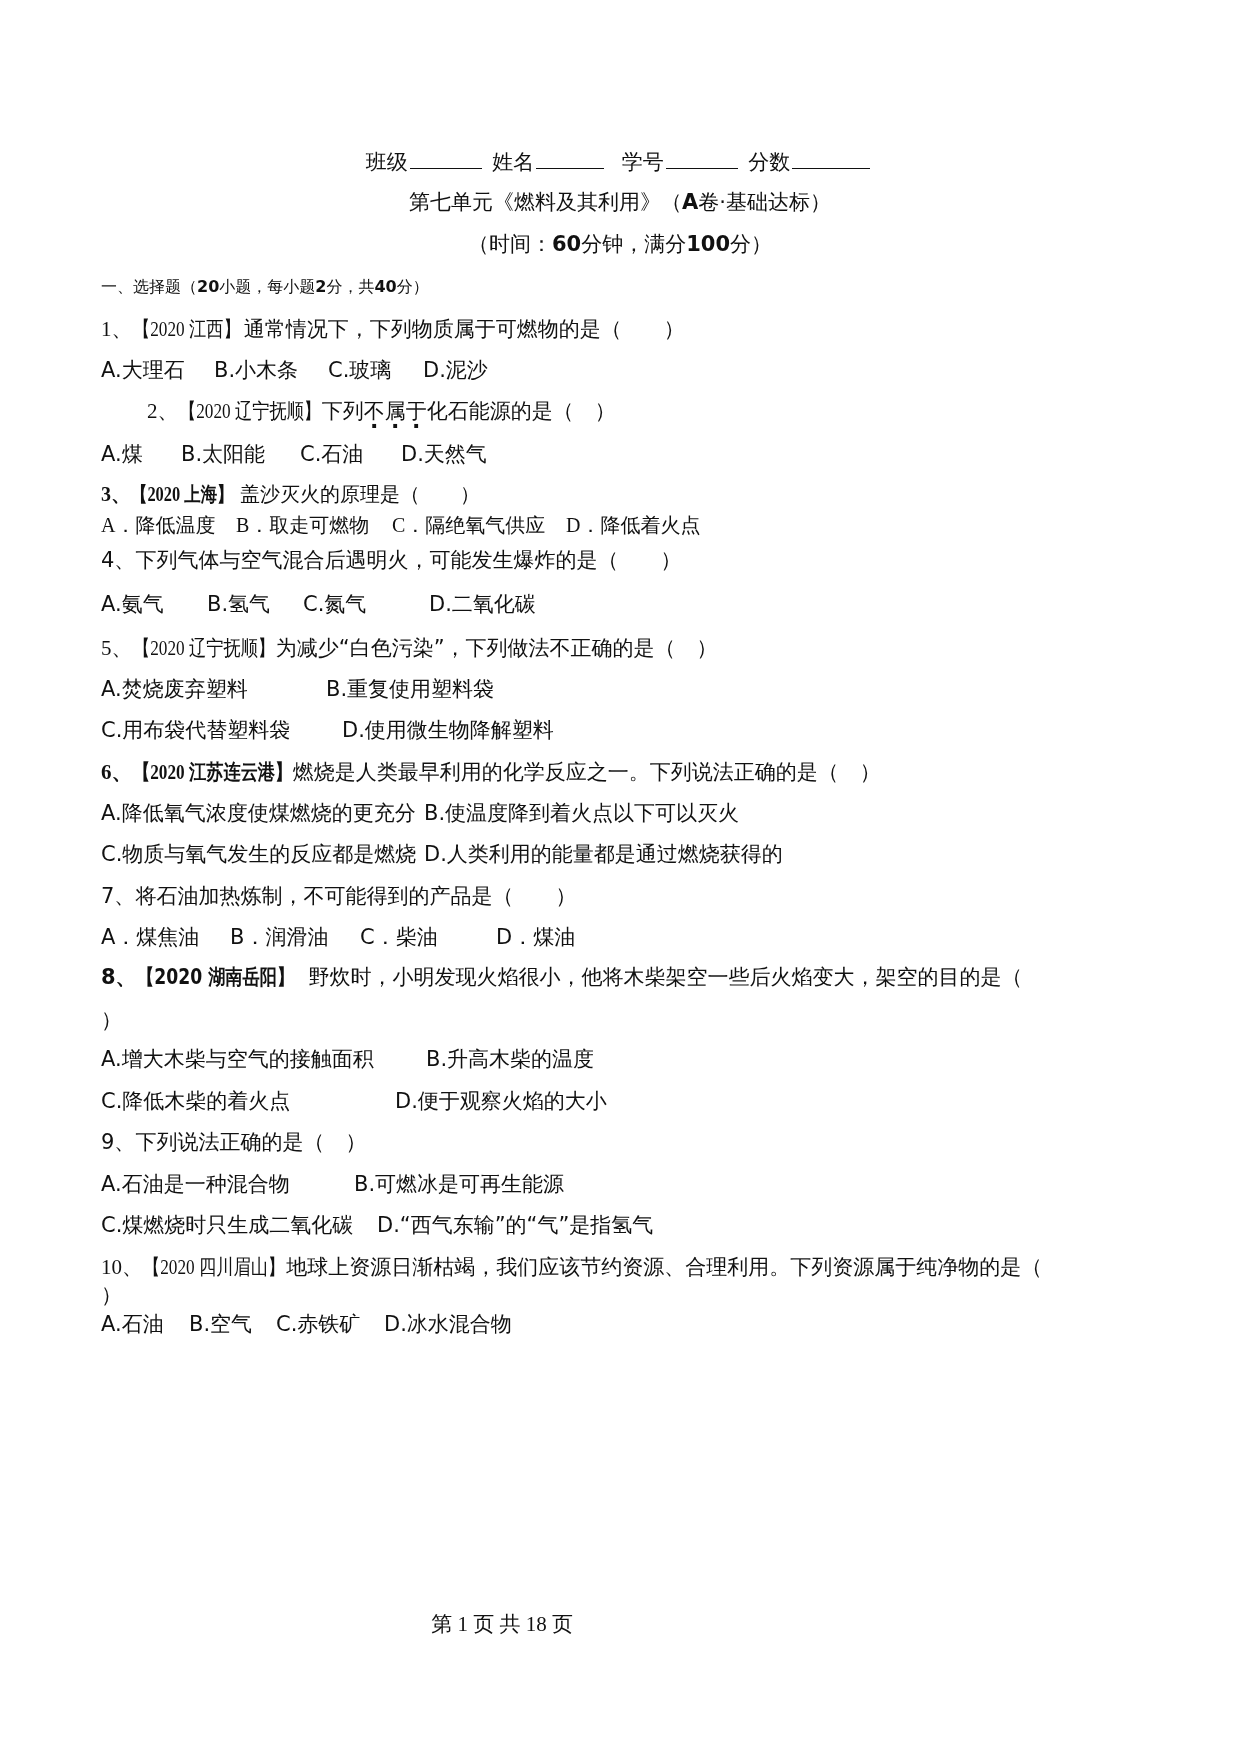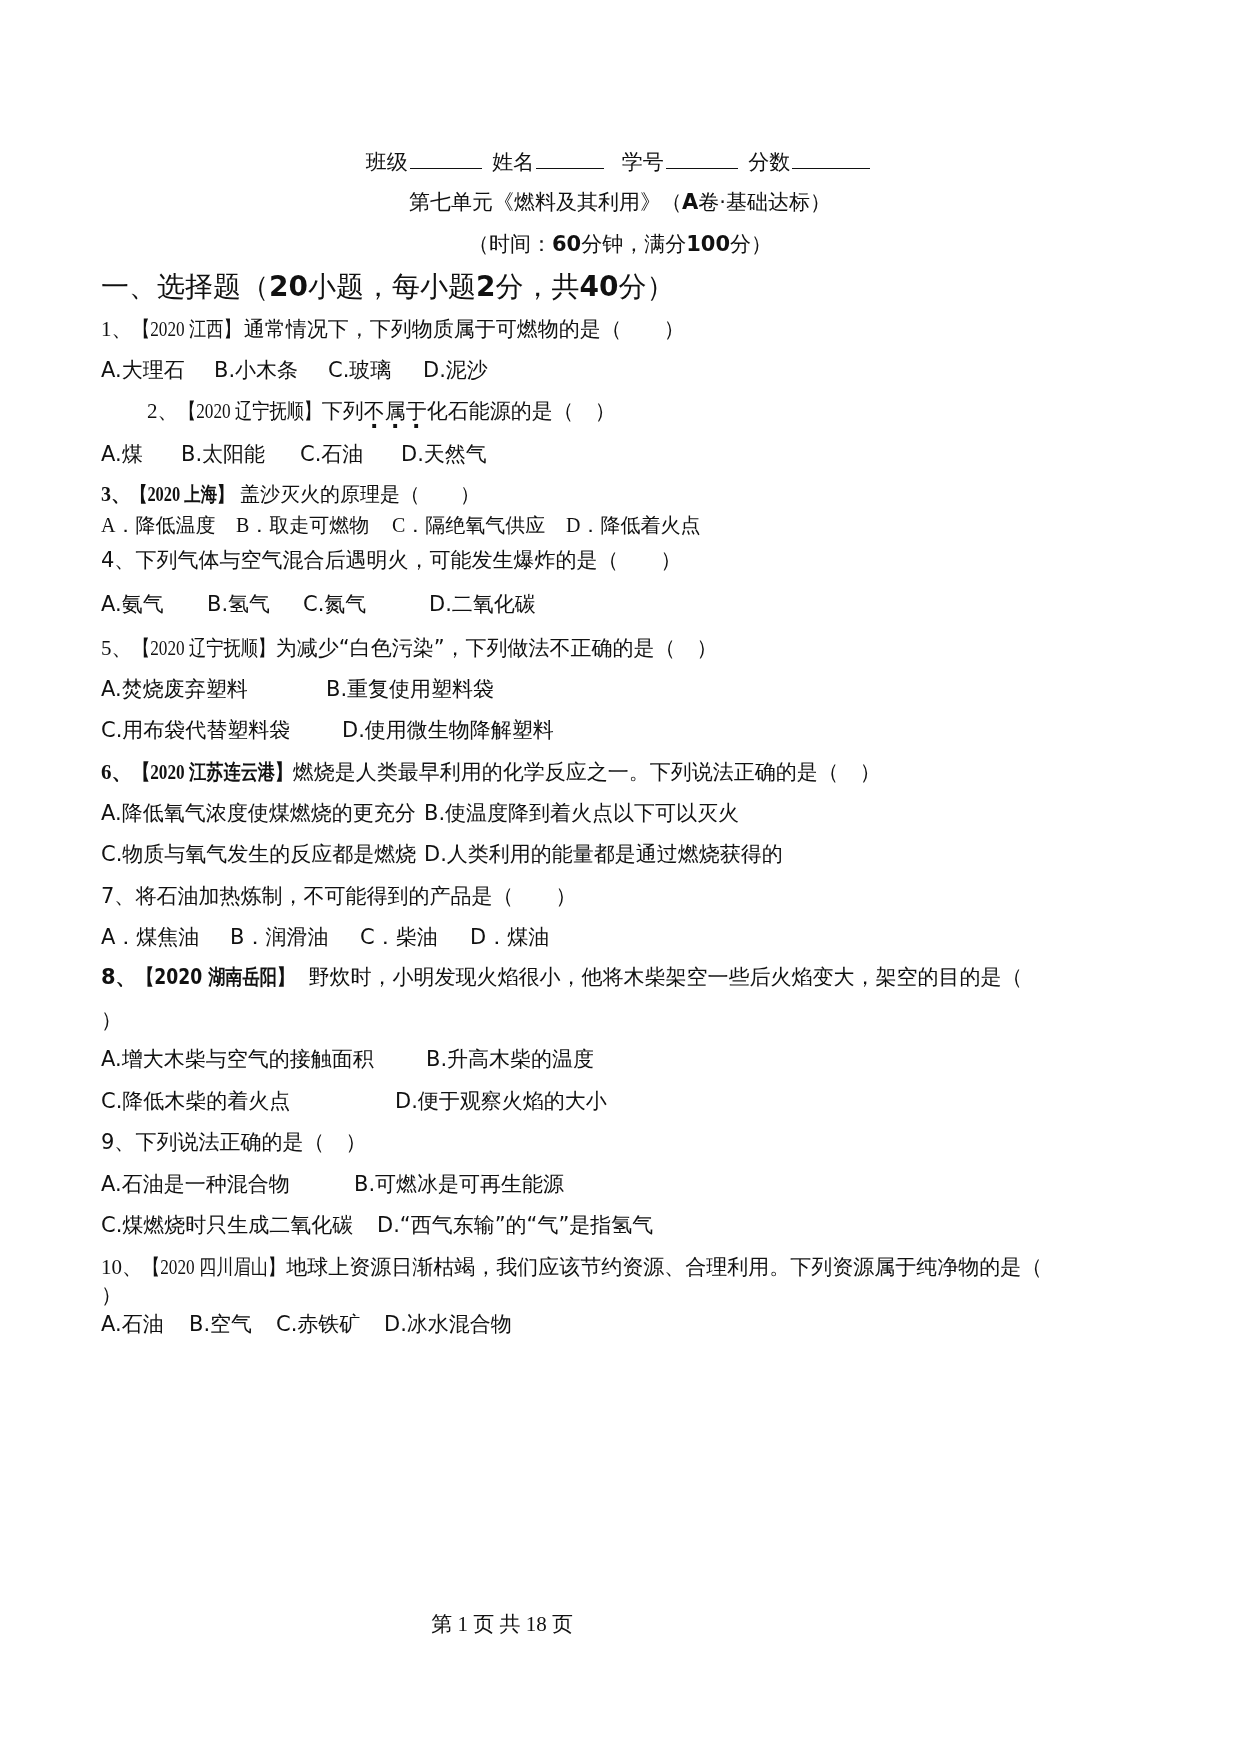--- a/index.html
+++ b/index.html
@@ -27,21 +27,21 @@
 </div>
 
 <div class="line center sans" style="top:188px;">
   <span>第七单元《燃料及其利用》（</span><span class="b">A</span><span>卷·基础达标）</span>
 </div>
 
 <div class="line center sans" style="top:230px;">
   <span>（时间：</span><span class="b">60</span><span>分钟，满分</span><span class="b">100</span><span>分）</span>
 </div>
 
-<div class="line sans" style="top:273px; left:101px; font-size:28px;">
+<div class="line sans" style="top:273px; left:101px; font-size:16px;">
   <span>一、选择题（</span><span class="b">20</span><span>小题，每小题</span><span class="b">2</span><span>分，共</span><span class="b">40</span><span>分）</span>
 </div>
 
 <div class="line" style="top:315px; left:101px;">
   <span class="serif">1、</span><span class="serif narrow"><span>【2020 江西】</span></span><span class="sans" style="margin-left:-20px">通常情况下，下列物质属于可燃物的是（　　）</span>
 </div>
 <div class="opt sans" style="top:356px; left:101px;">A.大理石</div>
 <div class="opt sans" style="top:356px; left:214px;">B.小木条</div>
 <div class="opt sans" style="top:356px; left:328px;">C.玻璃</div>
 <div class="opt sans" style="top:356px; left:423px;">D.泥沙</div>
@@ -85,21 +85,21 @@
 <div class="opt sans" style="top:799px; left:424px;">B.使温度降到着火点以下可以灭火</div>
 <div class="opt sans" style="top:840px; left:101px;">C.物质与氧气发生的反应都是燃烧</div>
 <div class="opt sans" style="top:840px; left:424px;">D.人类利用的能量都是通过燃烧获得的</div>
 
 <div class="line sans" style="top:882px; left:101px;">
   <span>7、</span><span>将石油加热炼制，不可能得到的产品是（　　）</span>
 </div>
 <div class="opt sans" style="top:923px; left:101px;">A．煤焦油</div>
 <div class="opt sans" style="top:923px; left:230px;">B．润滑油</div>
 <div class="opt sans" style="top:923px; left:360px;">C．柴油</div>
-<div class="opt sans" style="top:923px; left:470px;">D．煤油</div>
+<div class="opt sans" style="top:923px; left:496px;">D．煤油</div>
 
 <div class="line sans" style="top:963px; left:101px;">
   <span class="b">8、</span><span><span class="b narrow" style="margin-right:-20px">【2020 湖南岳阳】</span></span><span>野炊时，小明发现火焰很小，他将木柴架空一些后火焰变大，架空的目的是（</span>
 </div>
 <div class="line sans" style="top:1006px; left:101px;">）</div>
 <div class="opt sans" style="top:1045px; left:101px;">A.增大木柴与空气的接触面积</div>
 <div class="opt sans" style="top:1045px; left:426px;">B.升高木柴的温度</div>
 <div class="opt sans" style="top:1087px; left:101px;">C.降低木柴的着火点</div>
 <div class="opt sans" style="top:1087px; left:395px;">D.便于观察火焰的大小</div>
 

